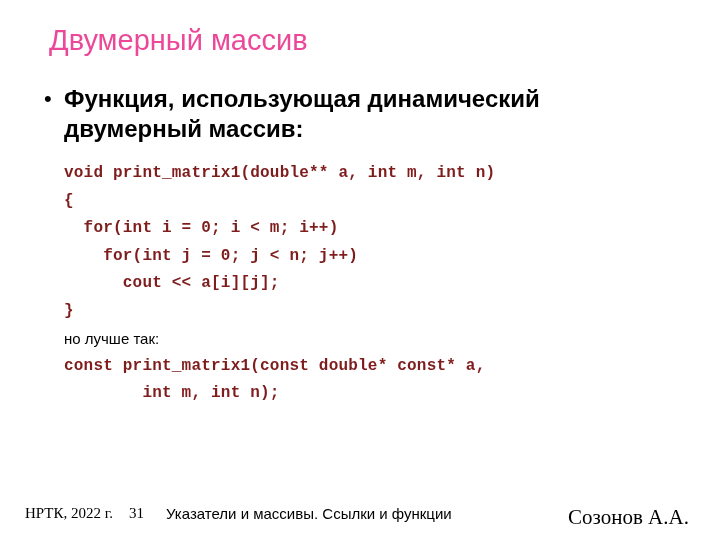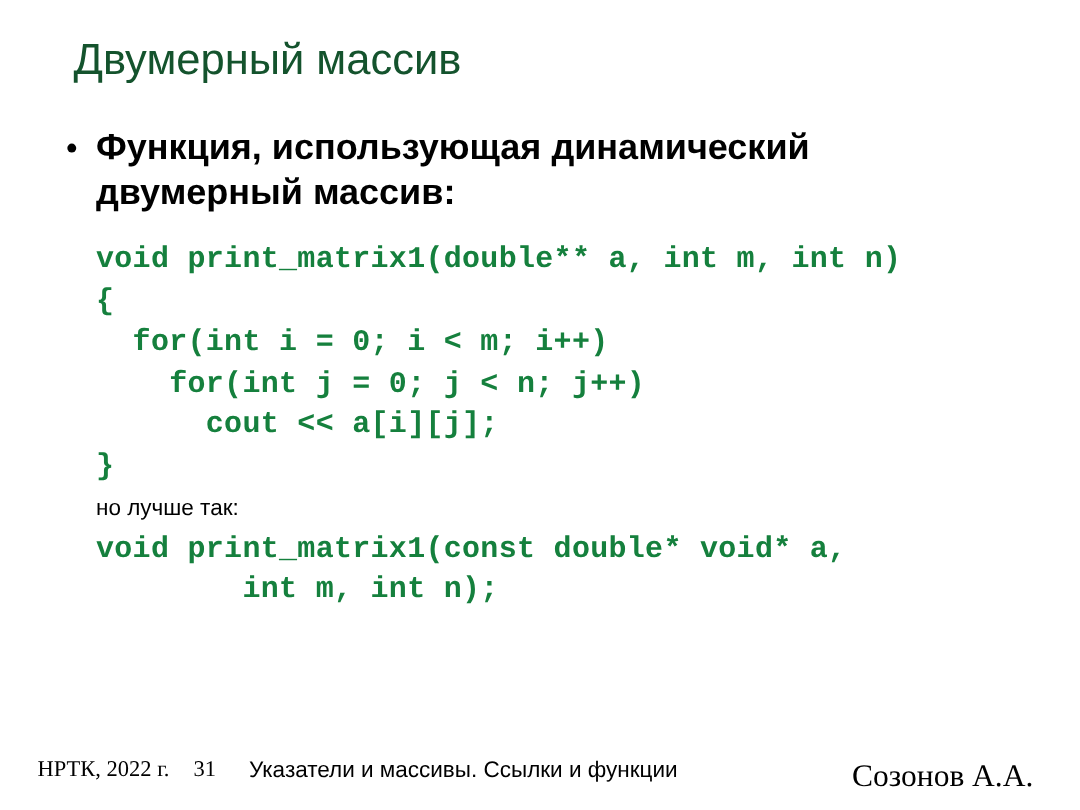--- a/index.html
+++ b/index.html
@@ -20,21 +20,21 @@
   
   .slide-title {
     position: absolute;
     left: 49px;
     top: 23px;
     font-size: 29px;
     font-weight: 400;
     line-height: 34px;
     letter-spacing: 0px;
     white-space: nowrap;
-    color: #14532d;
+    color: #ec4899;
   }
 
   
   .bullet-block {
     position: absolute;
     left: 42px;
     top: 84px;
     width: 620px;
   }
   .bullet-row {
@@ -58,25 +58,25 @@
 
   
   .code-block {
     position: absolute;
     left: 64px;
     top: 160px;
     width: 630px;
   }
   .code-line {
     font-family: "Liberation Mono", "DejaVu Sans Mono", monospace;
-    font-size: 20px;
+    font-size: 16px;
     font-weight: 700;
     line-height: 27.5px;
     white-space: pre;
-    color: #15803d;
+    color: #7f1d1d;
     letter-spacing: 0.2px;
   }
   .note-line {
     font-family: "Liberation Sans", sans-serif;
     font-size: 15px;
     font-weight: 400;
     line-height: 27.5px;
     white-space: pre;
     color: #000000;
   }
@@ -138,21 +138,21 @@
   </div>
 
   <div class="code-block" id="code-block">
       <div class="code-line">void print_matrix1(double** a, int m, int n)</div>
       <div class="code-line">{</div>
       <div class="code-line">  for(int i = 0; i &lt; m; i++)</div>
       <div class="code-line">    for(int j = 0; j &lt; n; j++)</div>
       <div class="code-line">      cout &lt;&lt; a[i][j];</div>
       <div class="code-line">}</div>
       <div class="note-line">но лучше так:</div>
-      <div class="code-line">void print_matrix1(const double* void* a,</div>
+      <div class="code-line">const print_matrix1(const double* const* a,</div>
       <div class="code-line">        int m, int n);</div>
     </div>
 
   <div class="footer">
     <span class="footer-left">НРТК, 2022 г.</span>
     <span class="footer-page">31</span>
     <span class="footer-center">Указатели и массивы. Ссылки и функции</span>
     <span class="footer-right">Созонов А.А.</span>
   </div>
 

